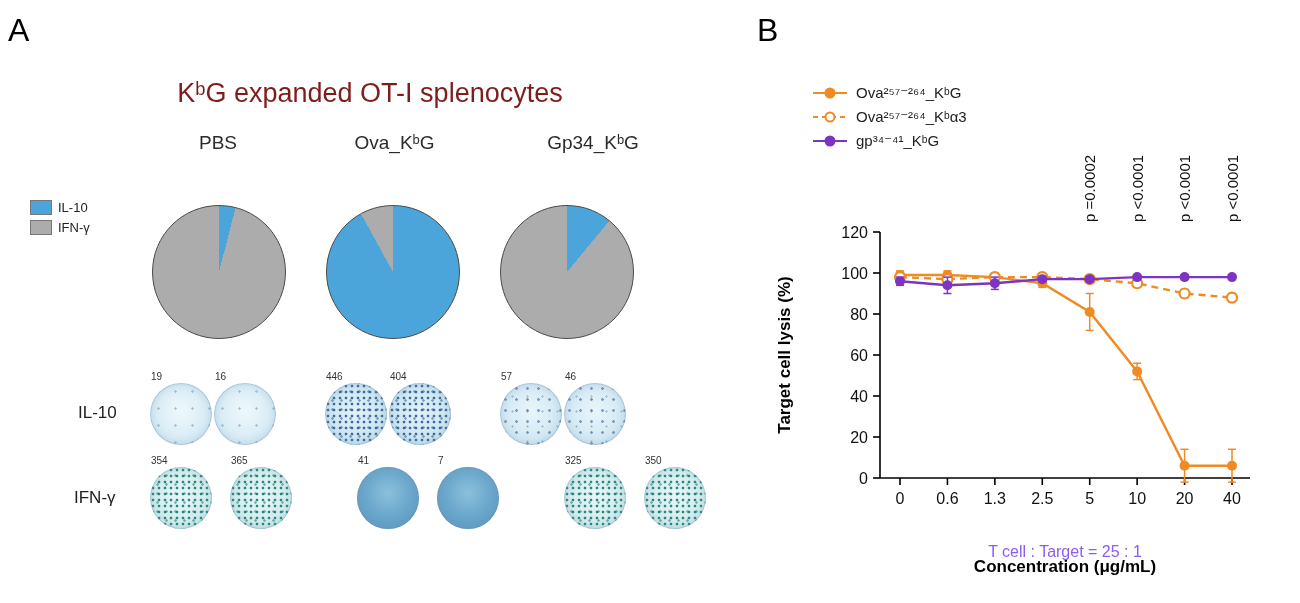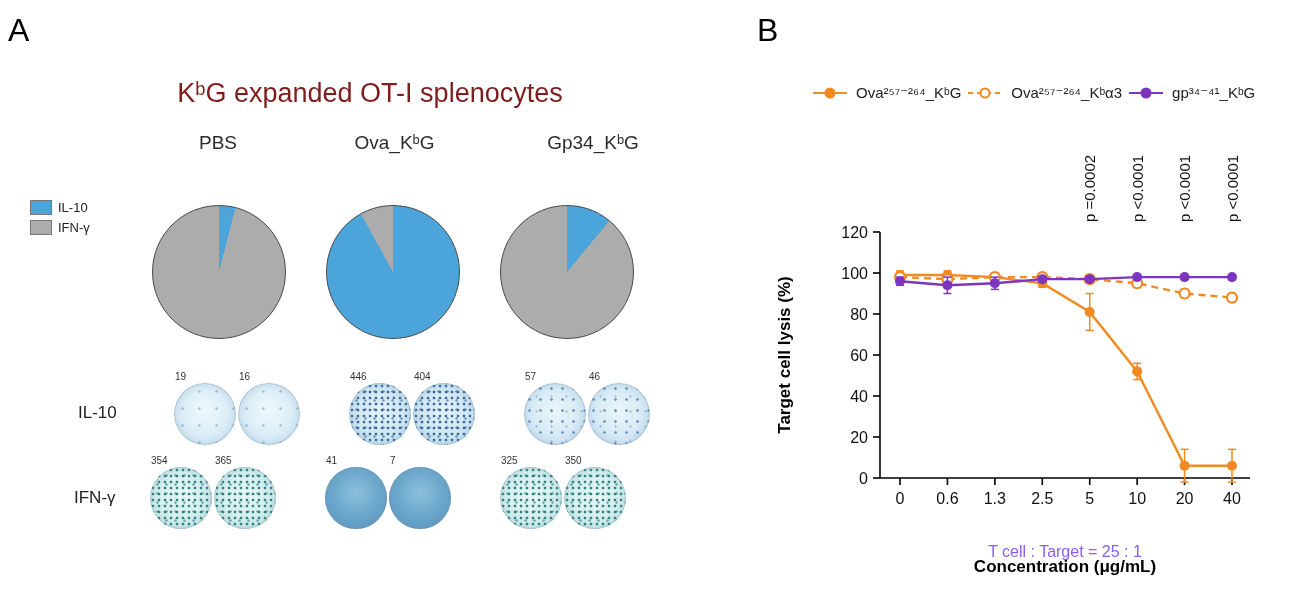--- a/index.html
+++ b/index.html
@@ -27,22 +27,22 @@
     border:1.5px solid #4a4a4a;box-sizing:border-box;}
   #pie0{left:152px;}
   #pie1{left:326px;}
   #pie2{left:500px;}
 
   .row-label{position:absolute;font-size:17px;color:#222;}
   #rowlab0{left:78px;top:403px;}
   #rowlab1{left:74px;top:488px;}
 
   .well-row{position:absolute;left:150px;display:flex;}
-  #wellrow0{top:383px;margin-left:24px;}
-  #wellrow1{top:467px;}
+  #wellrow0{top:383px;}
+  #wellrow1{top:467px;gap:16px;}
   .well-cell{position:relative;width:62px;height:62px;}
   .gap-small{margin-right:2px;}
   .gap-big{margin-right:49px;}
   .spot-count{position:absolute;top:-12px;left:1px;font-size:10px;color:#333;}
   .well{width:62px;height:62px;border-radius:50%;
     box-shadow:inset 0 0 0 1px rgba(100,130,160,.28), inset 0 0 10px rgba(120,160,190,.35);}
   .well-pale{
     background-color:#ddeef8;
     background-image:
       radial-gradient(rgba(90,140,180,.5) .9px, transparent 1.5px),
@@ -69,21 +69,21 @@
     background-image:
       radial-gradient(rgba(18,110,110,.85) 1.1px, transparent 1.7px),
       radial-gradient(rgba(30,130,130,.55) 1px, transparent 1.5px),
       radial-gradient(circle at 50% 45%, #e6f6f5 0%, #d2edec 60%, #bfe4e4 100%);
     background-size:6px 6px,9px 9px,100% 100%;
     background-position:0 0,3px 4px,0 0;}
   .well-dark{
     background:radial-gradient(circle at 50% 42%, #8cc0dc 0%, #6da9cd 45%, #5f9cc5 75%, #5892bd 100%);}
 
   
-  .b-legend{position:absolute;left:812px;top:84px;display:flex;flex-direction:row;gap:6px;}
+  .b-legend{position:absolute;left:812px;top:84px;display:flex;flex-direction:column;gap:6px;}
   .b-legend-item{display:flex;align-items:center;gap:8px;font-size:15px;color:#222;}
   #lysis-svg{position:absolute;left:760px;top:150px;overflow:visible;}
   .b-xlabel{position:absolute;left:915px;top:513px;width:300px;text-align:center;
     font-size:17px;font-weight:bold;color:#000;margin-top:44px;}
   .b-footnote{position:absolute;left:915px;top:543px;width:300px;text-align:center;
     font-size:16px;color:#8b5cf6;}
 </style>
 </head>
 <body>
 

